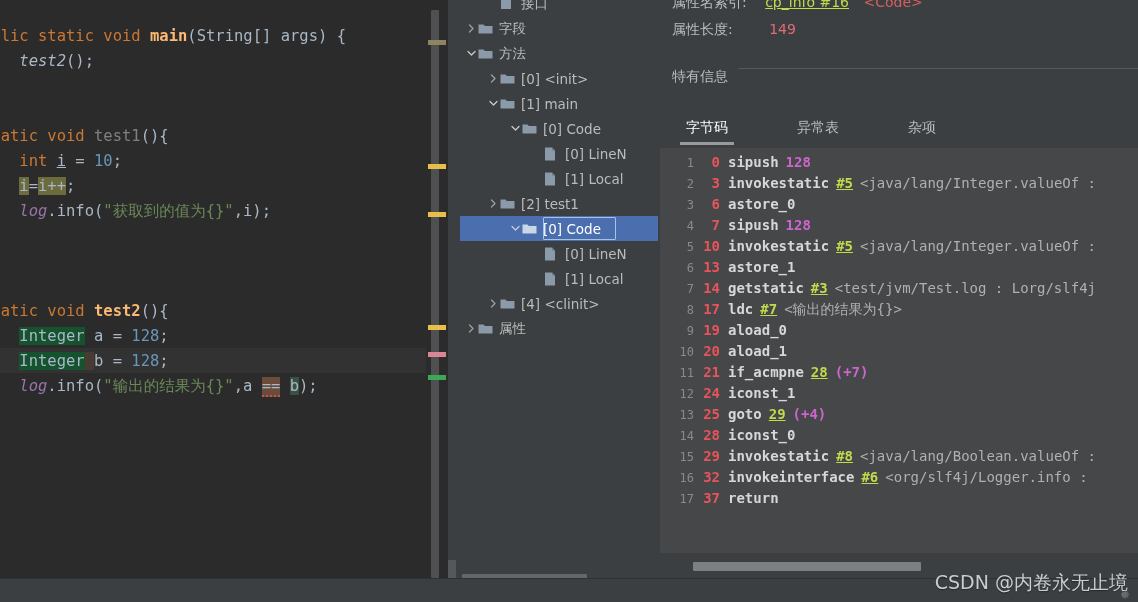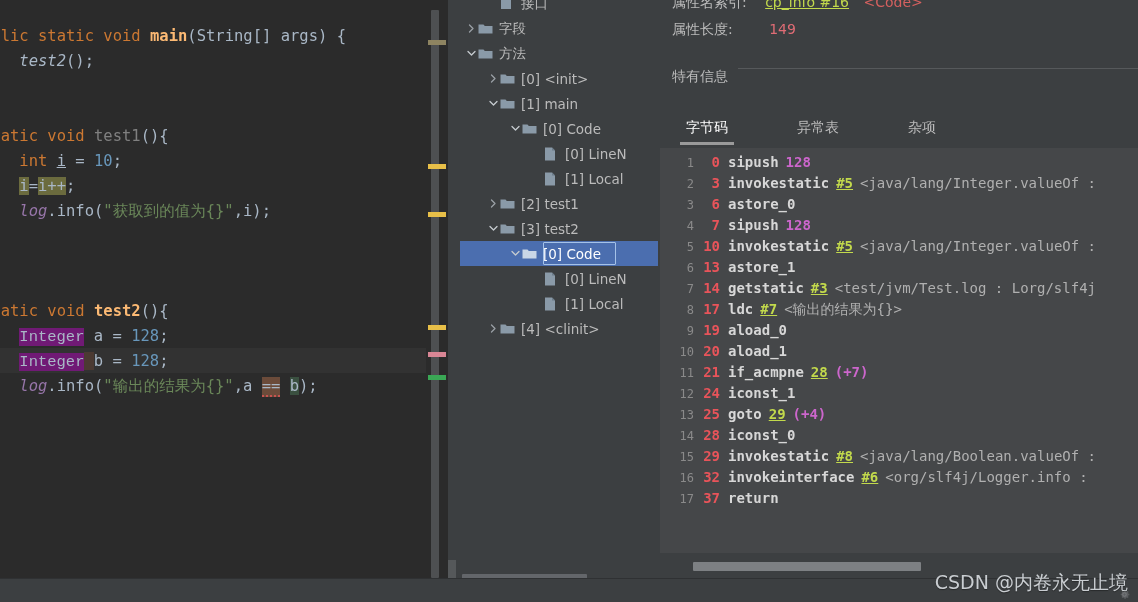--- a/index.html
+++ b/index.html
@@ -25,21 +25,21 @@
   .kw{color:#cc7832;}
   .meth{color:#fdba74;font-weight:bold;}
   .num{color:#6897bb;}
   .str{color:#6a8759;}
   .fld{color:#9876aa;font-style:italic;}
   .plain{color:#a9b7c6;}
   .gray{color:#808080;}
   .ital{font-style:italic;}
   .und{text-decoration:underline;text-decoration-color:#a9b7c6;}
   .hl-olive{background:#6b6b3e;}
-  .hl-olive2{background:#701a75;font-family:Liberation Mono, monospace;}
+  .hl-olive2{background:#14532d;}
   .hl-brown{background:#4b3a32;}
   .hl-green{background:#3a5040;}
   .hl-redsq{background:#6b4b3a;}
   .wavy{border-bottom:2px dotted #c75450;}
   .curline{
     position:absolute;left:0;right:0;height:25px;background:#323232;
   }
 
   
   .mark-strip{
@@ -280,34 +280,20 @@
               <path d="M2.5 1L6 4.5 2.5 8" fill="none" stroke="#9aa0a6" stroke-width="1.3" stroke-linecap="round" stroke-linejoin="round"></path>
             </svg>
           </div>
           <div class="ficon">
             <svg width="15" height="12" viewBox="0 0 15 12">
               <path d="M0.5 1.5h5l1.3 1.4H14.5v7.6H0.5z" fill="#8a9aa8"></path>
             </svg>
           </div>
           <div class="tlabel">[2] test1</div>
         </div>
-        <div class="trow">
-          <div style="width: 26px; flex: 0 0 26px;"></div>
-          <div class="arrow">
-            <svg width="9" height="9" viewBox="0 0 9 9">
-              <path d="M1 2.5L4.5 6 8 2.5" fill="none" stroke="#c6cbd0" stroke-width="1.3" stroke-linecap="round" stroke-linejoin="round"></path>
-            </svg>
-          </div>
-          <div class="ficon">
-            <svg width="15" height="12" viewBox="0 0 15 12">
-              <path d="M0.5 1.5h5l1.3 1.4H14.5v7.6H0.5z" fill="#8a9aa8"></path>
-            </svg>
-          </div>
-          <div class="tlabel">[3] test2</div>
-        </div>
         <div class="trow sel">
           <div style="width: 48px; flex: 0 0 48px;"></div>
           <div class="arrow">
             <svg width="9" height="9" viewBox="0 0 9 9">
               <path d="M1 2.5L4.5 6 8 2.5" fill="none" stroke="#c6cbd0" stroke-width="1.3" stroke-linecap="round" stroke-linejoin="round"></path>
             </svg>
           </div>
           <div class="ficon">
             <svg width="15" height="12" viewBox="0 0 15 12">
               <path d="M0.5 1.5h5l1.3 1.4H14.5v7.6H0.5z" fill="#c9d6e6"></path>
@@ -344,20 +330,34 @@
             <svg width="9" height="9" viewBox="0 0 9 9">
               <path d="M2.5 1L6 4.5 2.5 8" fill="none" stroke="#9aa0a6" stroke-width="1.3" stroke-linecap="round" stroke-linejoin="round"></path>
             </svg>
           </div>
           <div class="ficon">
             <svg width="15" height="12" viewBox="0 0 15 12">
               <path d="M0.5 1.5h5l1.3 1.4H14.5v7.6H0.5z" fill="#8a9aa8"></path>
             </svg>
           </div>
           <div class="tlabel">[4] &lt;clinit&gt;</div>
+        </div>
+        <div class="trow">
+          <div style="width: 4px; flex: 0 0 4px;"></div>
+          <div class="arrow">
+            <svg width="9" height="9" viewBox="0 0 9 9">
+              <path d="M2.5 1L6 4.5 2.5 8" fill="none" stroke="#9aa0a6" stroke-width="1.3" stroke-linecap="round" stroke-linejoin="round"></path>
+            </svg>
+          </div>
+          <div class="ficon">
+            <svg width="15" height="12" viewBox="0 0 15 12">
+              <path d="M0.5 1.5h5l1.3 1.4H14.5v7.6H0.5z" fill="#8a9aa8"></path>
+            </svg>
+          </div>
+          <div class="tlabel">属性</div>
         </div>
       </div>
   </div>
 
   <div class="sb" style="left:462px;top:574px;width:125px;height:8px;background:#63666a;"></div>
   <div class="sb" style="left:448px;top:560px;width:8px;height:22px;background:#55585a;border-radius:0;"></div>
 
   <div class="right">
 
     <div class="attr-line" style="left:14px;top:-6px;">

